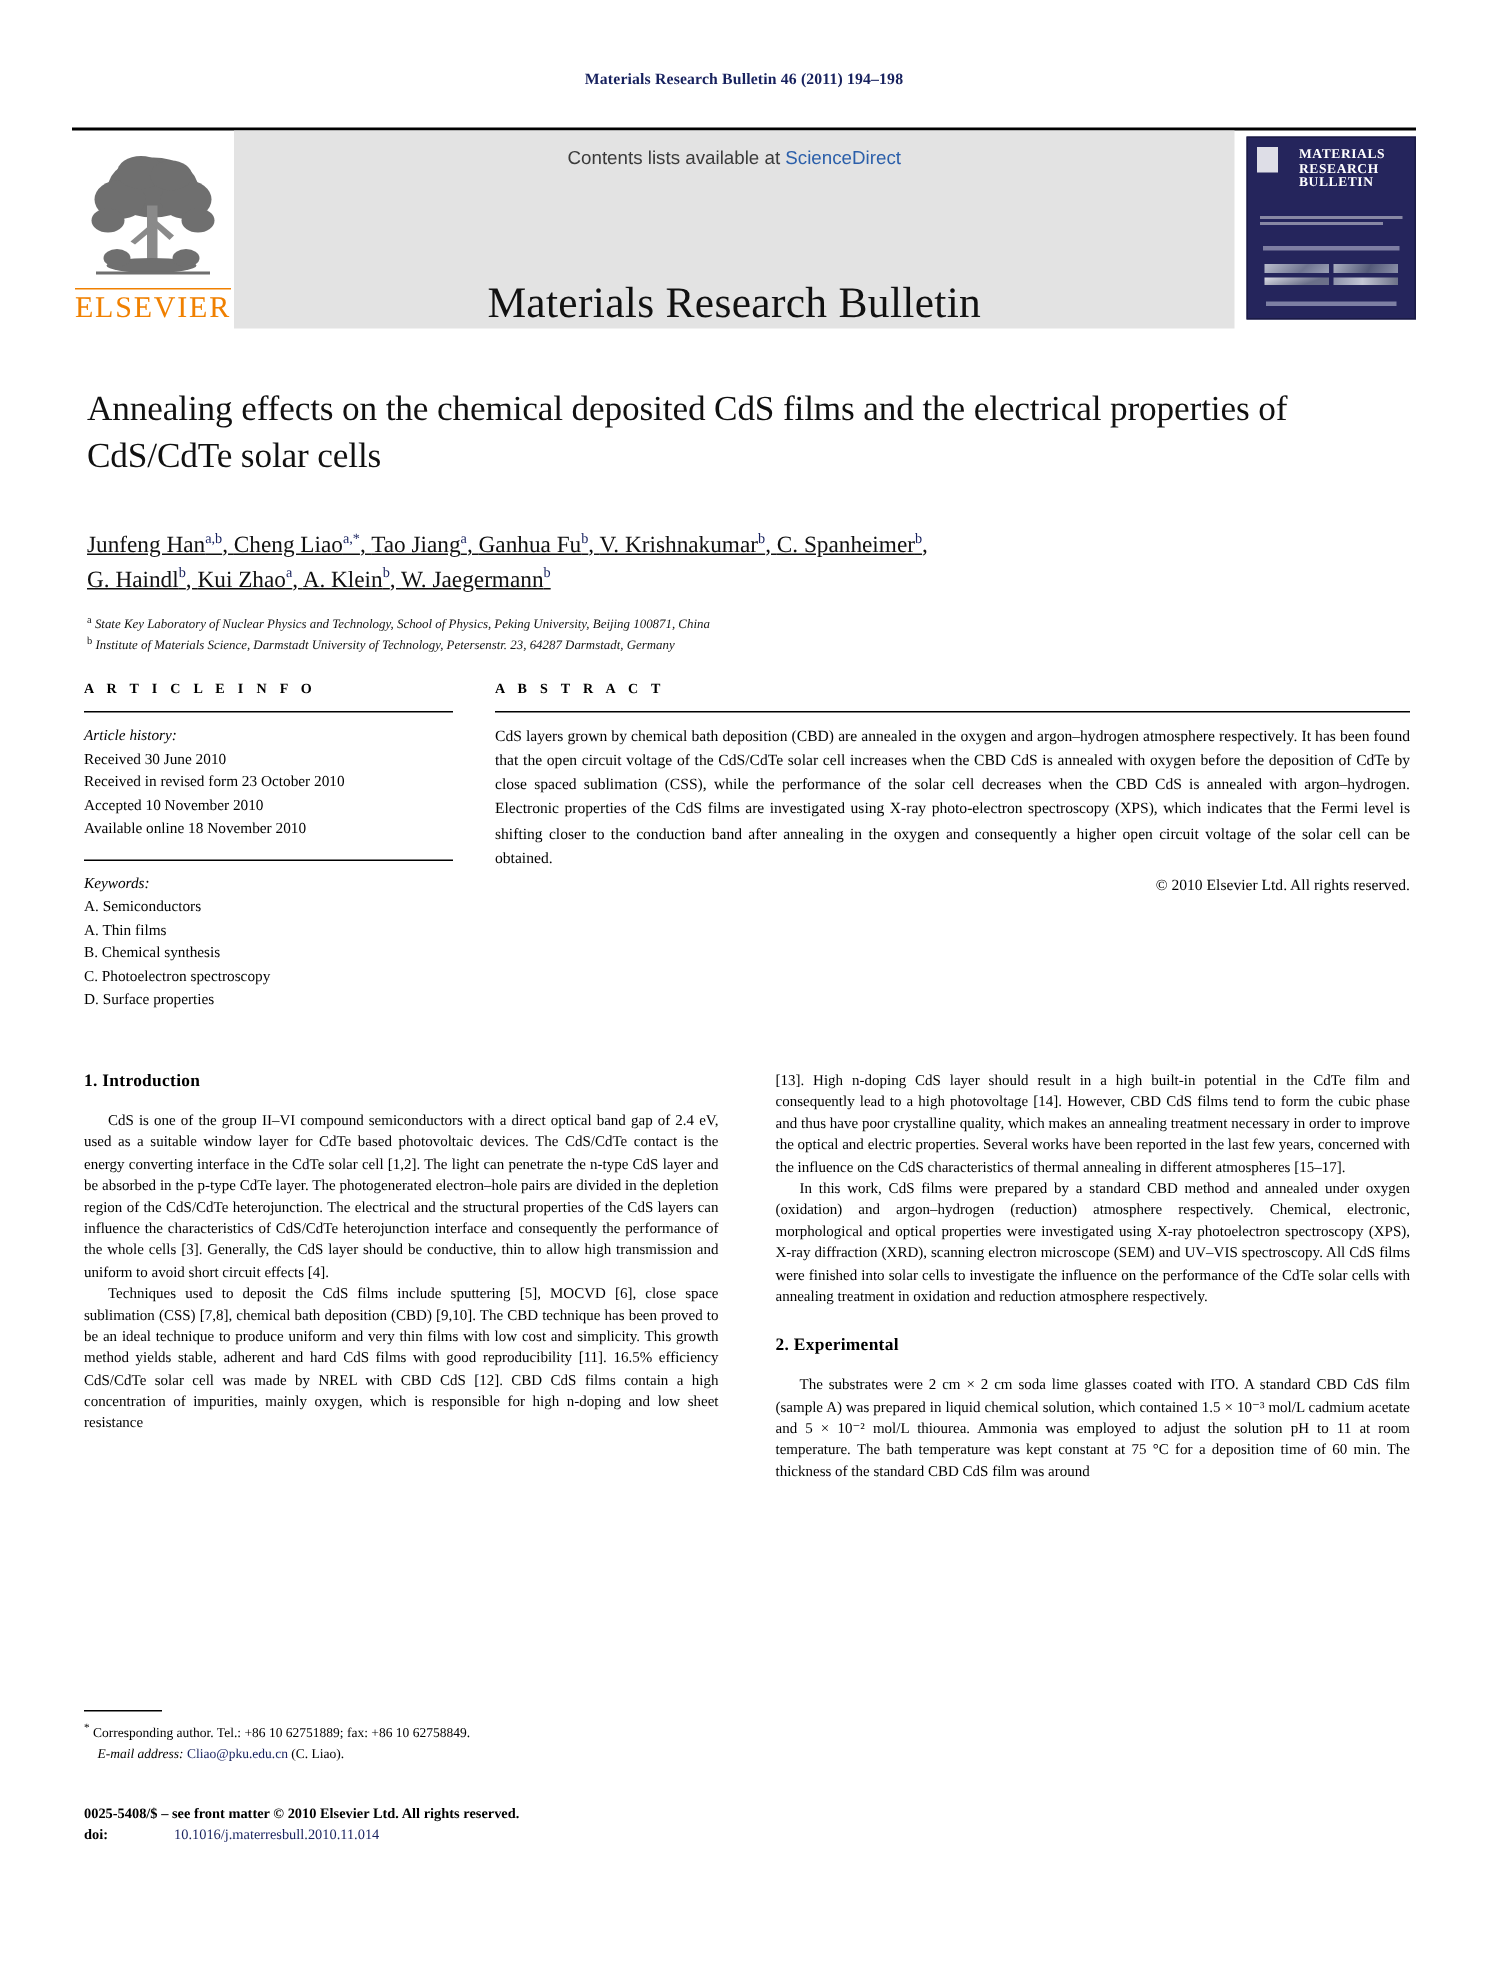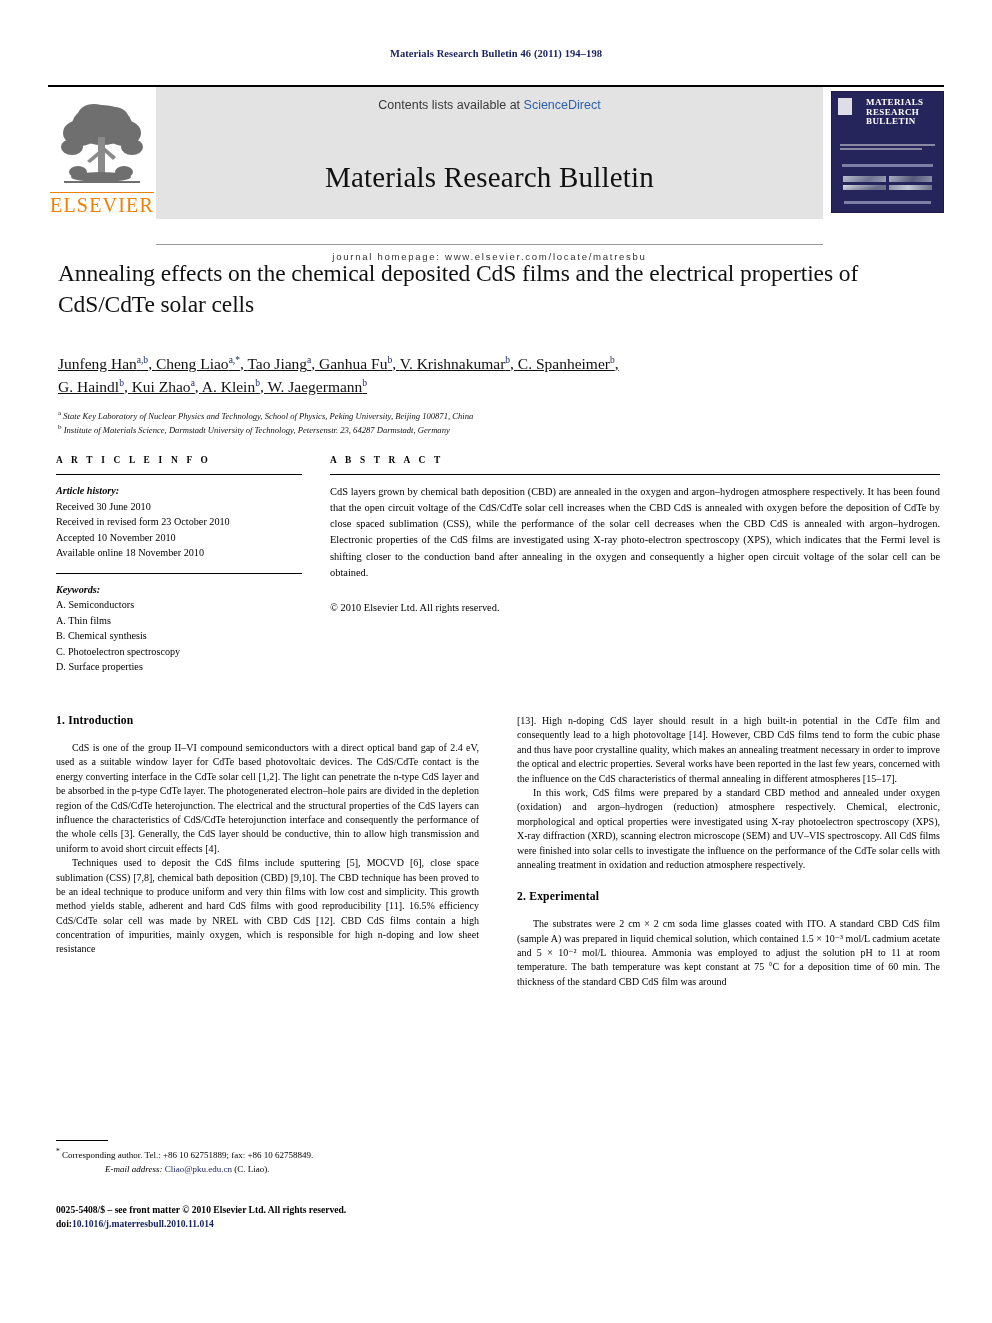--- a/index.html
+++ b/index.html
@@ -206,32 +206,32 @@
   .col-abs  { flex: 1 1 auto; }
   .sec-head {
     font-size: 9.4px;
     font-weight: bold;
     letter-spacing: 3.2px;
     font-family: "Liberation Serif", serif;
     margin-bottom: 9px;
   }
   .rule { border-top: 1px solid #000; }
   .info-group { padding-top: 8px; font-size: 10.2px; line-height: 1.52; }
-  .info-group .lbl { font-style: italic; font-weight: bold; }
+  .info-group .lbl { font-style: italic; font-weight: normal; }
   .info-sep { border-top: 1px solid #000; margin-top: 12px; }
   .kw-list div { }
   .abstract-body {
     padding-top: 9px;
     font-size: 10.4px;
     line-height: 1.55;
     text-align: justify;
   }
   .copyright {
-    text-align: left;
-    margin-top: 21px;
+    text-align: right;
+    margin-top: 4px;
     font-size: 10.4px;
   }
 
   
   .body-cols {
     position: absolute;
     top: 714px;
     left: 56px;
     width: 884px;
     height: 430px;
@@ -264,34 +264,34 @@
     width: 423px;
     font-size: 9px;
     line-height: 1.5;
   }
   .footnote .fn-rule {
     border-top: 1px solid #000;
     width: 52px;
     margin-bottom: 5px;
   }
   .footnote .fn-body { padding-left: 9px; text-indent: -9px; }
-  .footnote .em { font-style: italic; margin-left: 40px; }
+  .footnote .em { font-style: italic; }
   .mail { color: #17215e; }
 
   
   .pubfoot {
     position: absolute;
     left: 56px;
     top: 1203px;
     width: 520px;
     font-size: 9.6px;
     line-height: 1.5;
     font-weight: bold;
   }
-  .doi { color: #17215e; font-weight: bold; }
+  .doi { color: #17215e; font-weight: normal; margin-left: 44px; }
 </style>
 </head>
 <body>
 
 <div class="page">
 
   <div class="running-head">Materials Research Bulletin 46 (2011) 194–198</div>
 
   <div class="masthead">
     <div class="masthead-inner">
@@ -320,21 +320,20 @@
           <rect x="10" y="82" width="76" height="2" fill="#6f6f6f"></rect>
         </svg>
         <div class="elsevier-word">ELSEVIER</div>
       </div>
 
       <div class="journal-band">
         <div class="contents-line">
           <span>Contents lists available at </span><span class="sd">ScienceDirect</span>
         </div>
         <div class="journal-title">Materials Research Bulletin</div>
-        <div class="homepage-strip">journal homepage: www.elsevier.com/locate/matresbu</div>
       </div>
 
       <div class="cover-thumb">
         <div class="cover-top-band">
           <div class="cover-els"></div>
           <div class="cover-title">
             <span>MATERIALS</span><br>
             <span>RESEARCH</span><br>
             <span>BULLETIN</span>
           </div>

